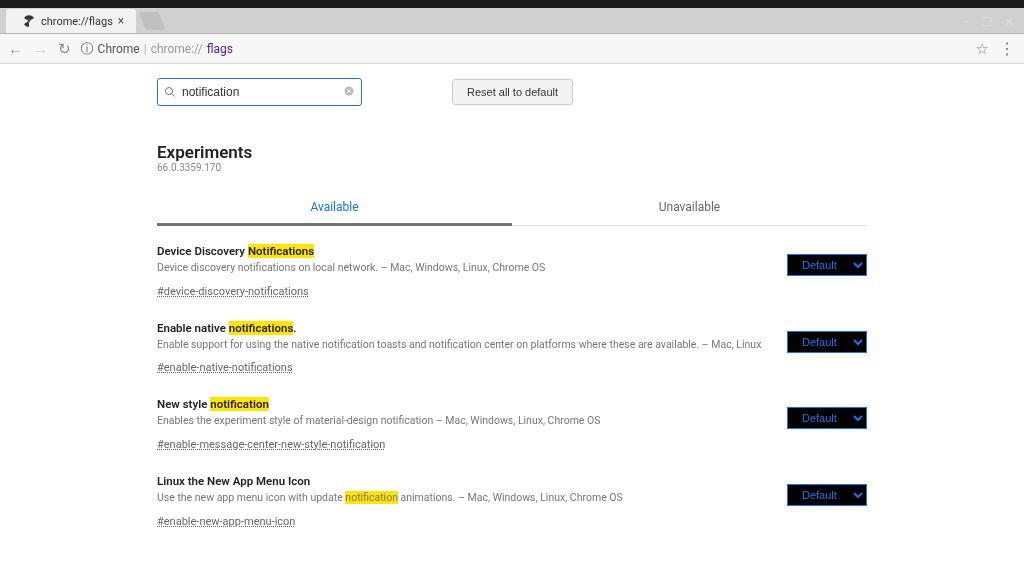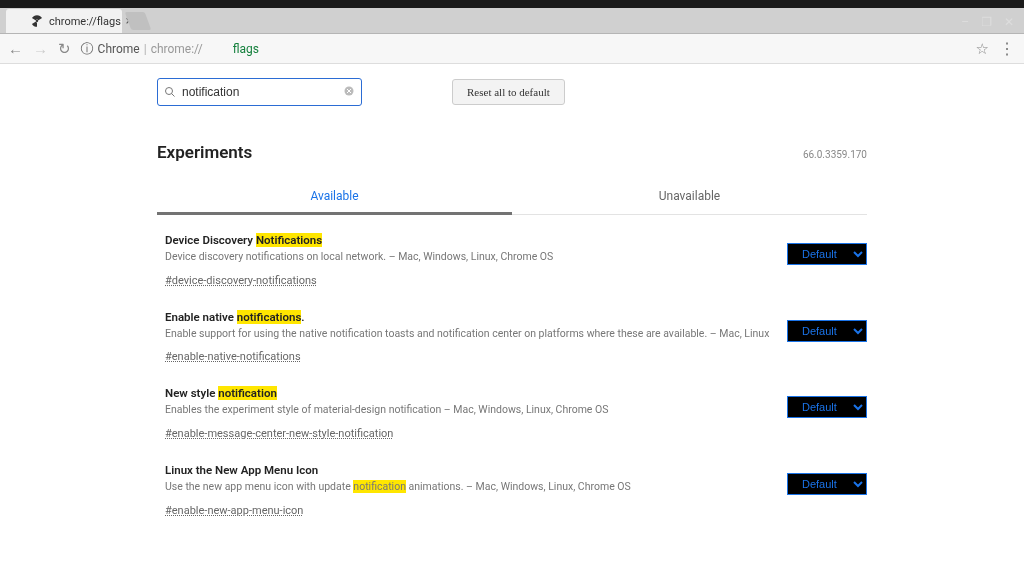--- a/index.html
+++ b/index.html
@@ -15,27 +15,27 @@
 .tabstrip {
   height: 26px;
   background: #d0d0d0;
   display: flex;
   align-items: flex-end;
   position: relative;
   border-bottom: 1px solid #b5b5b5;
 }
 .tab {
   height: 24px;
-  width: 116px;
+  width: 130px;
   margin-left: 6px;
   background: #f2f2f2;
   border-radius: 3px 3px 0 0;
   display: flex;
   align-items: center;
-  padding: 0 24px;
+  padding: 0 16px;
   font-size: 11px;
   color: #333;
   gap: 5px;
   position: relative;
 }
 .tab .favicon {
   width: 14px;
   height: 14px;
   display: inline-flex;
   align-items: center;
@@ -89,21 +89,21 @@
   flex: 1;
   display: flex;
   align-items: center;
   gap: 4px;
   font-size: 12px;
 }
 .addr-container .lockish { color: #666; font-size: 13px; }
 .addr-container .secure-label { color: #555; }
 .addr-container .sep { color: #b0b0b0; }
 .addr-container .urlpart { color: #999; }
-.addr-container .urlpart-dark { color: #15803d; margin-left: 26px; }
+.addr-container .urlpart-dark { color: #4c1d95; }
 .toolbar .star { margin-left: auto; color: #888; font-size: 15px; }
 .toolbar .menu-dots { color: #777; font-size: 16px; letter-spacing: 1px; }
 
 
 .page {
   height: calc(100% - 64px);
   overflow-y: auto;
   position: relative;
 }
 .page::-webkit-scrollbar { width: 14px; }
@@ -147,29 +147,29 @@
 }
 .reset-btn {
   height: 26px;
   border: 1px solid #ccc;
   border-radius: 3px;
   background: #f3f3f3;
   padding: 0 14px;
   font-size: 11px;
   color: #333;
   cursor: pointer;
-  font-family: Liberation Serif, serif;
 }
 
 
 .header-row {
   display: flex;
   align-items: baseline;
   justify-content: space-between;
   margin-top: 36px;
+  flex-direction: column;
 }
 .header-row h1 {
   font-size: 17px;
   font-weight: 600;
   color: #222;
 }
 .version {
   font-size: 10px;
   color: #888;
 }
@@ -191,21 +191,20 @@
 .tabs .ptab.active {
   color: #1a73e8;
   border-bottom: 3px solid #737373;
   margin-bottom: -1px;
 }
 
 
 .experiment {
   display: flex;
   padding: 18px 0 4px;
-  margin-left: 8px;
 }
 .exp-main { flex: 1; }
 .exp-title {
   font-size: 11.5px;
   font-weight: 600;
   color: #222;
   margin-bottom: 3px;
 }
 .exp-desc {
   font-size: 10.5px;

